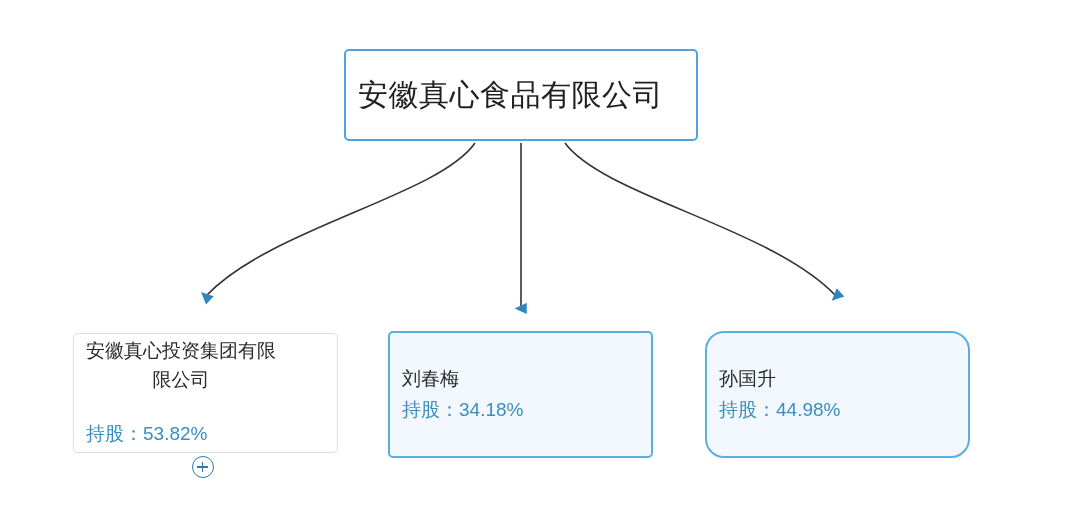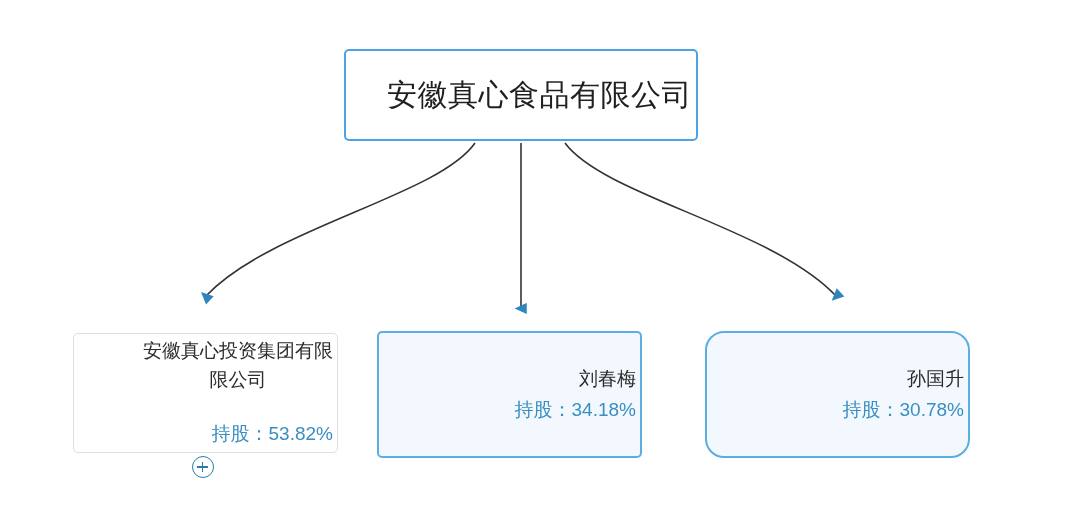--- a/index.html
+++ b/index.html
@@ -32,24 +32,24 @@
     height: 525px;
     pointer-events: none;
   }
 
   .node {
     position: absolute;
     box-sizing: border-box;
     border-radius: 5px;
     display: flex;
     flex-direction: column;
-    align-items: flex-end;
+    align-items: flex-start;
     justify-content: center;
     text-align: center;
-    padding: 6px 4px;
+    padding: 6px 12px;
   }
 
   .node-root {
     left: 344px;
     top: 49px;
     width: 354px;
     height: 92px;
     background: #ffffff;
     border: 2px solid #4ba3e3;
   }
@@ -74,21 +74,21 @@
     gap: 24px;
   }
 
   .node-blue {
     top: 331px;
     height: 127px;
     background: #f2f8fd;
     border: 2px solid #5aaee0;
   }
 
-  .node-blue-1 { left: 377px; }
+  .node-blue-1 { left: 388px; }
   .node-blue-2 { left: 705px; border-radius: 19px; }
 
   .node-name {
     font-size: 19px;
     color: #2b2b2b;
     line-height: 1.5;
     max-width: 238px;
   }
 
   .node-share {
@@ -165,16 +165,16 @@
     <span class="plus-v"></span>
   </button>
 
   <div class="node node-child node-blue node-blue-1">
     <div class="node-name">刘春梅</div>
     <div class="node-share">持股：34.18%</div>
   </div>
 
   <div class="node node-child node-blue node-blue-2">
     <div class="node-name">孙国升</div>
-    <div class="node-share">持股：30.78%</div>
+    <div class="node-share">持股：44.98%</div>
   </div>
 
 </div>
 
 </body></html>

